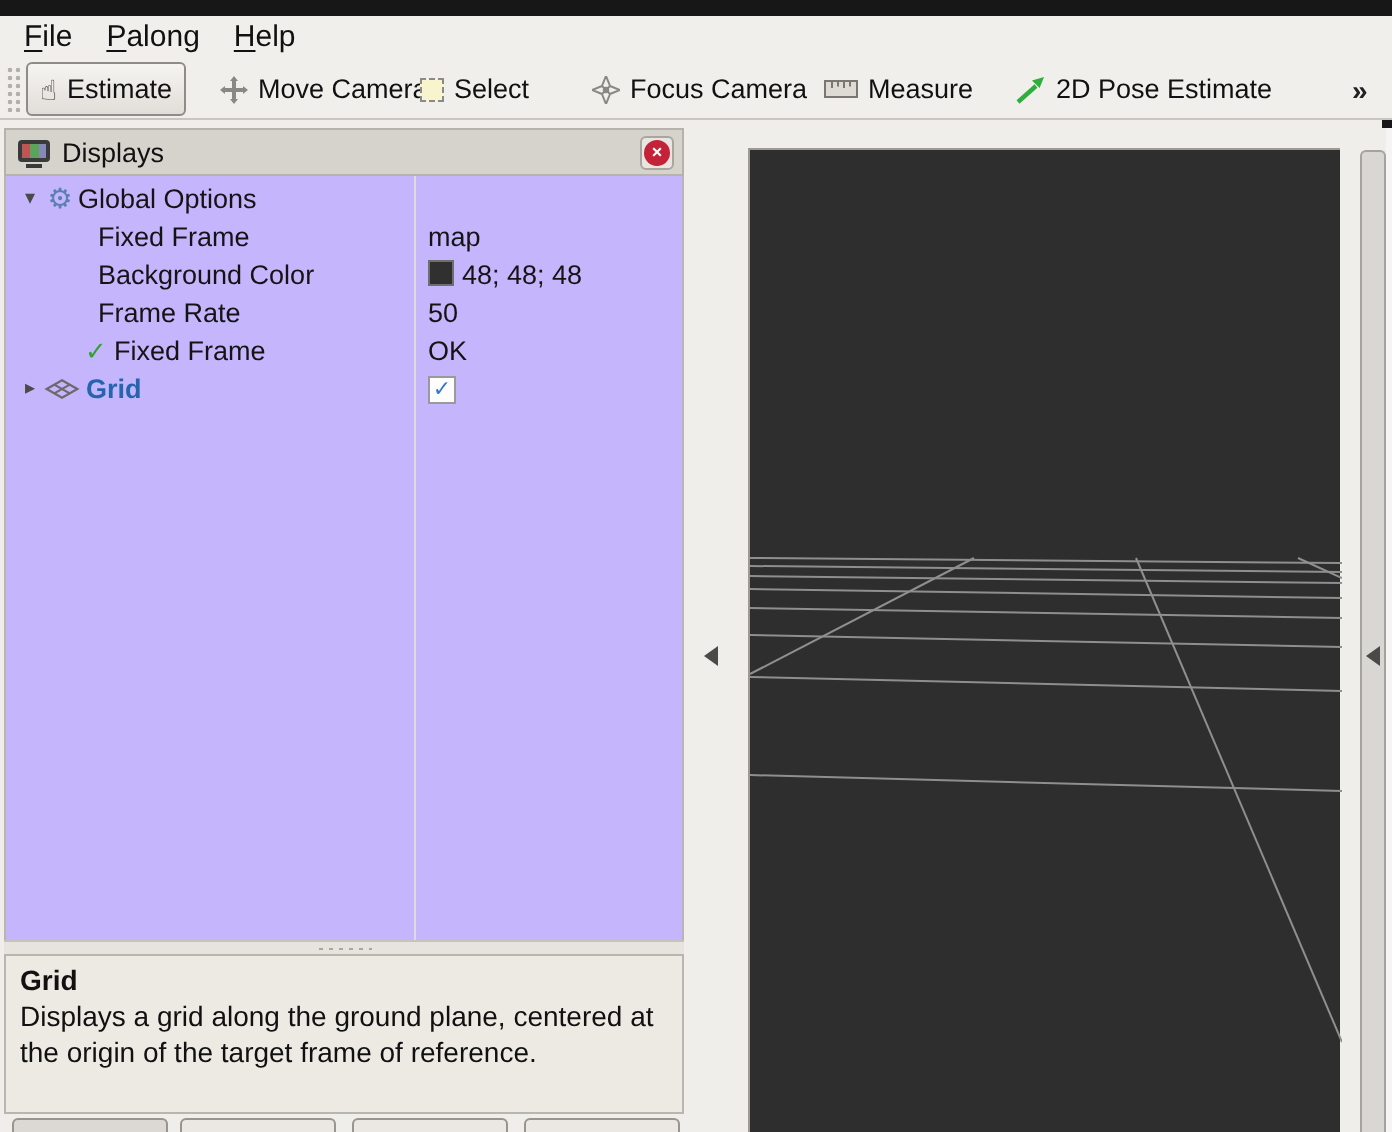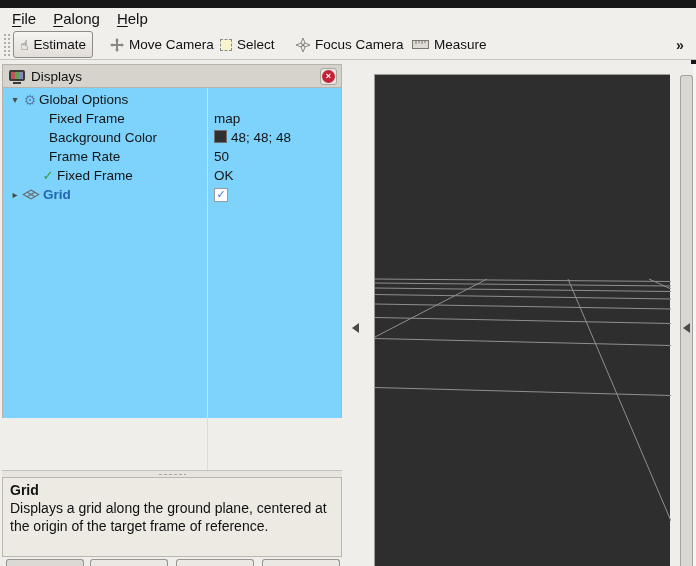--- a/index.html
+++ b/index.html
@@ -38,21 +38,21 @@
   .monitor-icon { width:16px; height:13px; position:relative; }
   .monitor-icon .scr { position:absolute; left:0; top:0; width:16px; height:11px;
       border:2px solid #3a3a3a; border-radius:2px;
       background:linear-gradient(90deg,#c05555 0 35%,#5aa55a 35% 70%,#8888b8 70% 100%); }
   .monitor-icon .std { position:absolute; left:4px; bottom:-1px; width:8px; height:2px; background:#3a3a3a; }
   .close-btn { width:17px; height:17px; border:1px solid #a9a59f; border-radius:3px;
                background:#e9e6e1; display:flex; align-items:center; justify-content:center; }
   .close-btn .dot { width:13px; height:13px; border-radius:50%; background:#c42238;
                     color:#fff; font-size:9px; font-weight:bold; text-align:center; line-height:13px; }
   .close-btn .dot::before { content:"\00D7"; }
-  .tree { position:absolute; left:2px; top:88px; width:340px; height:330px; background:#7dd3fc;
+  .tree { position:absolute; left:2px; top:88px; width:340px; height:382px; background:#c4b5fd;
           border-left:1px solid #b9b5af; border-right:1px solid #b9b5af; }
   .col-divider { position:absolute; left:204px; top:0; width:1px; height:382px; background:#dcdcdc; }
   .row { position:relative; height:19px; display:flex; align-items:center; font-size:13.5px; }
   .exp { width:12px; margin-left:6px; font-size:10px; color:#4a4a48; text-align:center; }
   .exp.down::before { content:"\25BE"; }
   .exp.right::before { content:"\25B8"; }
   .gear-glyph { width:18px; font-size:14px; color:#5b7fae; text-align:center; }
   .gear-glyph::before { content:"\2699"; }
   .check-glyph { width:18px; font-size:13px; font-weight:bold; color:#33a033; text-align:center; }
   .check-glyph::before { content:"\2713"; }
@@ -106,41 +106,48 @@
     <span>Estimate</span>
   </div>
 
   <div class="tool" style="left:104px;">
     <svg width="14" height="14" viewBox="0 0 14 14">
       <path d="M7 0l2 2.5H8V6h3.5V5L14 7l-2.5 2V8H8v3.5h1L7 14l-2-2.5h1V8H2.5v1L0 7l2.5-2v1H6V2.5H5z" fill="#8a8884"></path>
     </svg>
     <span>Move Camera</span>
   </div>
 
-  <div class="tool" style="left:214px;">
+  <div class="tool" style="left:204px;">
     <span class="select-box"></span>
     <span>Select</span>
   </div>
 
   <div class="tool" style="left:290px;">
     <svg width="14" height="14" viewBox="0 0 14 14">
       <path d="M7 0L9 5 7 7 5 5zM14 7L9 9 7 7 9 5zM7 14L5 9l2-2 2 2zM0 7l5-2 2 2-2 2z" fill="none" stroke="#8a8884" stroke-width="1"></path>
       <circle cx="7" cy="7" r="1.6" fill="#8a8884"></circle>
     </svg>
     <span>Focus Camera</span>
   </div>
 
   <div class="tool" style="left:406px;">
     <svg width="17" height="9" viewBox="0 0 17 9">
       <rect x="0.5" y="0.5" width="16" height="8" fill="#dedbd5" stroke="#7a7772"></rect>
       <path d="M4 1v3M7 1v2.2M10 1v3M13 1v2.2" stroke="#7a7772" stroke-width="1" fill="none"></path>
     </svg>
     <span>Measure</span>
   </div>
 
+  <div class="tool" style="left:502px;">
+    <svg width="15" height="14" viewBox="0 0 15 14">
+      <path d="M1 13L10 5" stroke="#2fae3e" stroke-width="2.2" fill="none"></path>
+      <path d="M8 2.2L14 0.5 11.8 6z" fill="#2fae3e"></path>
+    </svg>
+    <span>2D Pose Estimate</span>
+  </div>
 
   <div class="chevrons"></div>
 </div>
 
 <div class="panel-title">
   <span class="monitor-icon">
       <span class="scr"></span>
       <span class="std"></span>
     </span>
   <span class="t">Displays</span>

